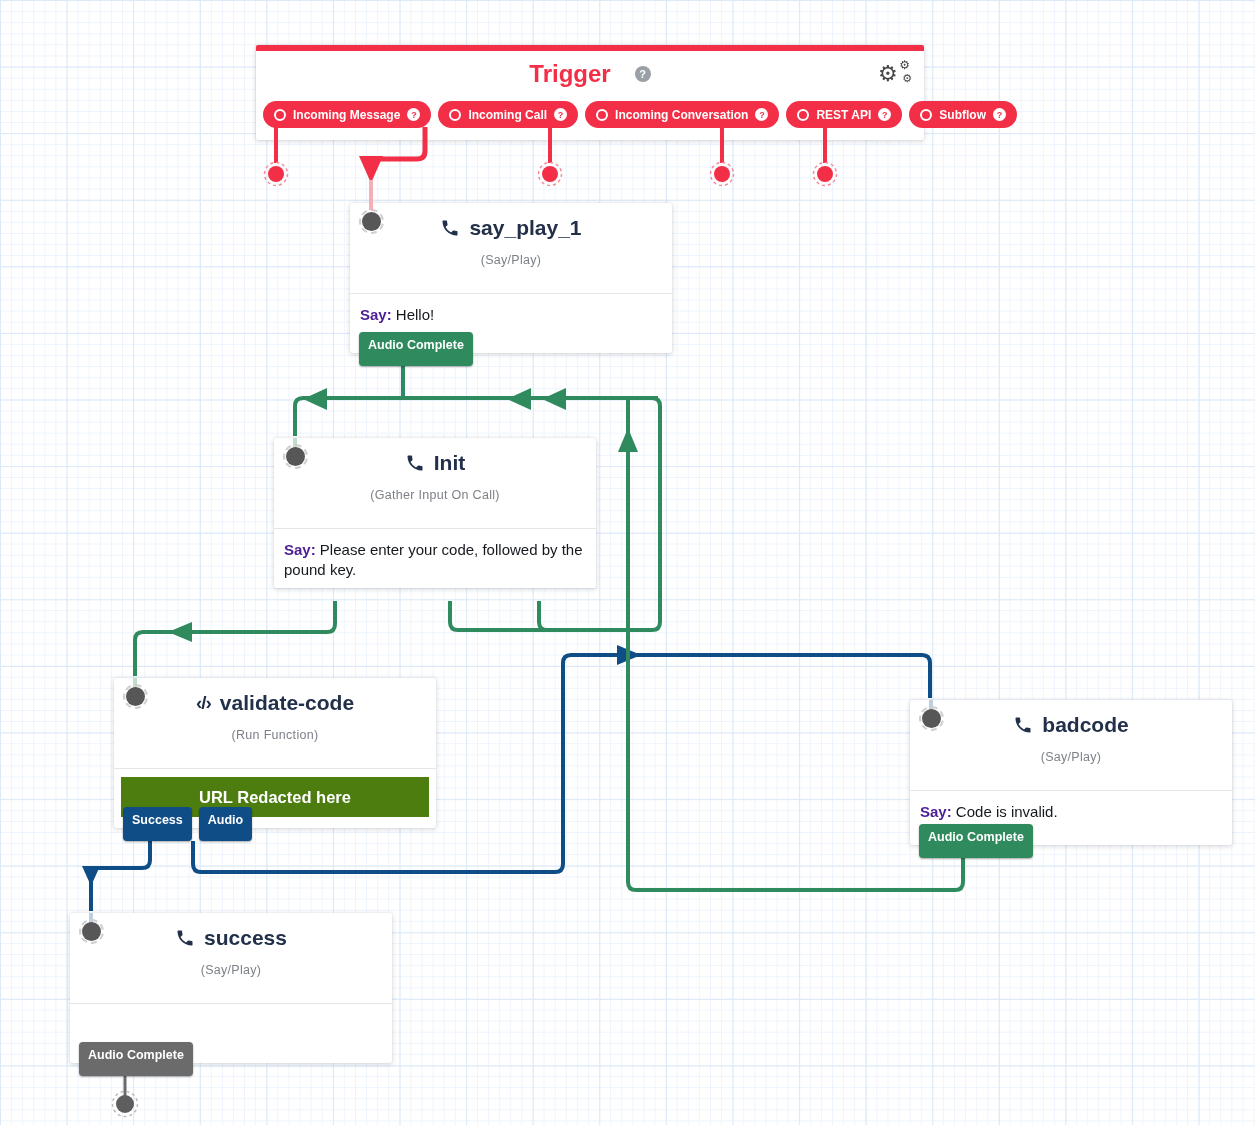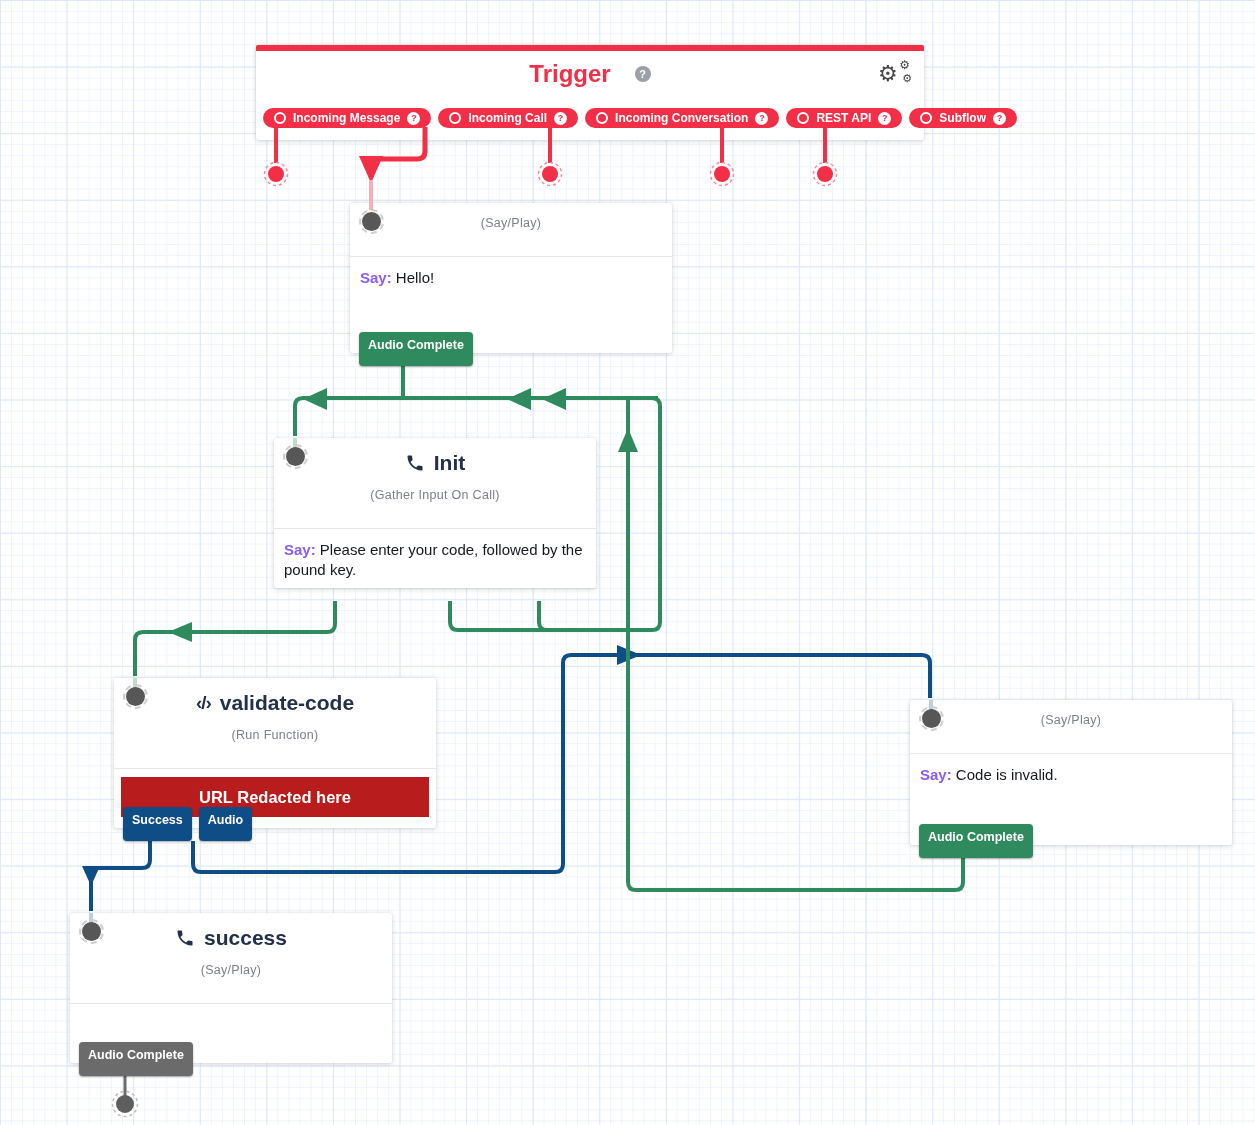--- a/index.html
+++ b/index.html
@@ -25,41 +25,41 @@
   }
   .card-title {
     margin-top:13px; display:flex; justify-content:center; align-items:center; gap:9px;
     font-size:21px; font-weight:bold; color:#22304a;
   }
   .card-sub {
     text-align:center; color:#7d8187; font-size:12.5px; letter-spacing:.3px;
     margin-top:13px; padding-bottom:26px; border-bottom:1px solid #e4e6e8;
   }
   .card-body { padding:11px 10px; font-size:15px; color:#15191e; line-height:1.3; }
-  .card-body .b { font-weight:bold; color:#8b5cf6; }
+  .card-body .b { font-weight:bold; color:#4c1d95; }
 
   .entry-dot {
     position:absolute; left:12px; top:9px; width:19px; height:19px; border-radius:50%;
     background:#575757; outline:2px dashed #cfcfcf; outline-offset:1px;
   }
   .entry-stub { position:absolute; left:19px; top:0; width:4px; height:10px; }
   .stub-green { background:#bfdfcd; }
   .stub-blue  { background:#bccfe2; }
 
   .t-row { position:absolute; left:9px; bottom:-13px; display:flex; gap:7px; z-index:3; }
   .t-btn {
     height:34px; line-height:26px; padding:0 9px; border-radius:4px; white-space:nowrap;
     background:#2f8a5e; color:#fff; font-size:12.5px; font-weight:bold;
     box-shadow:0 1px 2px rgba(0,0,0,.35); cursor:pointer;
   }
   .t-btn.blue { background:#0e4d85; }
   .t-btn.gray { background:#6b6b6b; }
 
   .url-box {
-    margin:8px 7px 0 7px; height:40px; background:#b91c1c; color:#fff;
+    margin:8px 7px 0 7px; height:40px; background:#4d7c0f; color:#fff;
     display:flex; align-items:center; justify-content:center;
     font-size:16.5px; font-weight:bold;
   }
 
   
   .trigger { left:256px; top:45px; width:668px; height:95px; border-top:6px solid #f22f46; }
   .trigger-title {
     margin-top:9px; display:flex; justify-content:center; align-items:center; gap:24px;
     font-size:24px; font-weight:bold; color:#f22f46;
   }
@@ -67,21 +67,21 @@
     width:16px; height:16px; border-radius:50%; background:#9aa0a6; color:#fff;
     font-size:11px; font-weight:bold; display:inline-flex; align-items:center; justify-content:center;
   }
   .gears { position:absolute; right:12px; top:8px; color:#474747; width:34px; height:30px; cursor:pointer; }
   .gears .g1 { position:absolute; left:0; top:4px; font-size:22px; line-height:1; }
   .gears .g2 { position:absolute; right:2px; top:0; font-size:12px; line-height:1; }
   .gears .g3 { position:absolute; right:0; top:14px; font-size:11px; line-height:1; }
 
   .pill-row { position:absolute; left:7px; bottom:12px; display:flex; gap:7px; }
   .pill {
-    height:20px; border-radius:13.5px; background:#f22f46; color:#fff;
+    height:27px; border-radius:13.5px; background:#f22f46; color:#fff;
     display:flex; align-items:center; gap:7px; padding:0 11px;
     font-size:12px; font-weight:bold; white-space:nowrap; cursor:pointer;
   }
   .radio { width:12px; height:12px; border:2px solid #fff; border-radius:50%; flex:0 0 auto; }
   .q-white {
     width:13px; height:13px; border-radius:50%; background:#fff; color:#f22f46;
     font-size:9px; font-weight:bold; display:inline-flex; align-items:center; justify-content:center; flex:0 0 auto;
   }
 
   .w-icon { display:inline-flex; align-items:center; }
@@ -162,20 +162,28 @@
       <div class="pill">
         <span class="radio"></span>
         <span>Subflow</span>
         <span class="q-white">?</span>
       </div>
     </div>
   </div>
 
   <div class="card" id="card-say">
     <div class="entry-dot"></div>
+    <div class="card-title">
+      <span class="w-icon">
+        <svg width="20" height="20" viewBox="0 0 24 24">
+            <path fill="#22304a" d="M6.62 10.79a15.05 15.05 0 0 0 6.59 6.59l2.2-2.2a1 1 0 0 1 1.02-.24c1.12.37 2.33.57 3.57.57a1 1 0 0 1 1 1V20a1 1 0 0 1-1 1C10.61 21 3 13.39 3 4a1 1 0 0 1 1-1h3.5a1 1 0 0 1 1 1c0 1.24.2 2.45.57 3.57a1 1 0 0 1-.25 1.02l-2.2 2.2z"></path>
+          </svg>
+      </span>
+      <span>say_play_1</span>
+    </div>
     <div class="card-sub">(Say/Play)</div>
     <div class="card-body">
       <span class="b">Say:</span>
       <span>Hello!</span>
     </div>
     <div class="t-row">
       <div class="t-btn">Audio Complete</div>
     </div>
   </div>
 
@@ -208,20 +216,28 @@
     <div class="url-box">URL Redacted here</div>
     <div class="t-row">
       <div class="t-btn blue">Success</div>
       <div class="t-btn blue">Audio</div>
     </div>
   </div>
 
   <div class="card" id="card-badcode">
     <div class="entry-stub stub-blue"></div>
     <div class="entry-dot"></div>
+    <div class="card-title">
+      <span class="w-icon">
+        <svg width="20" height="20" viewBox="0 0 24 24">
+            <path fill="#22304a" d="M6.62 10.79a15.05 15.05 0 0 0 6.59 6.59l2.2-2.2a1 1 0 0 1 1.02-.24c1.12.37 2.33.57 3.57.57a1 1 0 0 1 1 1V20a1 1 0 0 1-1 1C10.61 21 3 13.39 3 4a1 1 0 0 1 1-1h3.5a1 1 0 0 1 1 1c0 1.24.2 2.45.57 3.57a1 1 0 0 1-.25 1.02l-2.2 2.2z"></path>
+          </svg>
+      </span>
+      <span>badcode</span>
+    </div>
     <div class="card-sub">(Say/Play)</div>
     <div class="card-body">
       <span class="b">Say:</span>
       <span>Code is invalid.</span>
     </div>
     <div class="t-row">
       <div class="t-btn">Audio Complete</div>
     </div>
   </div>
 

